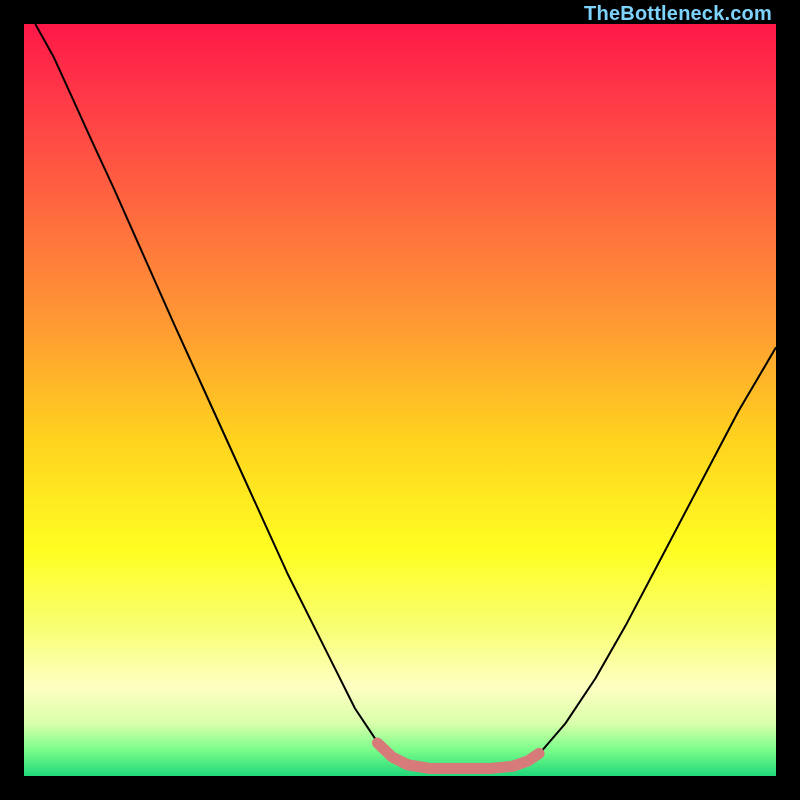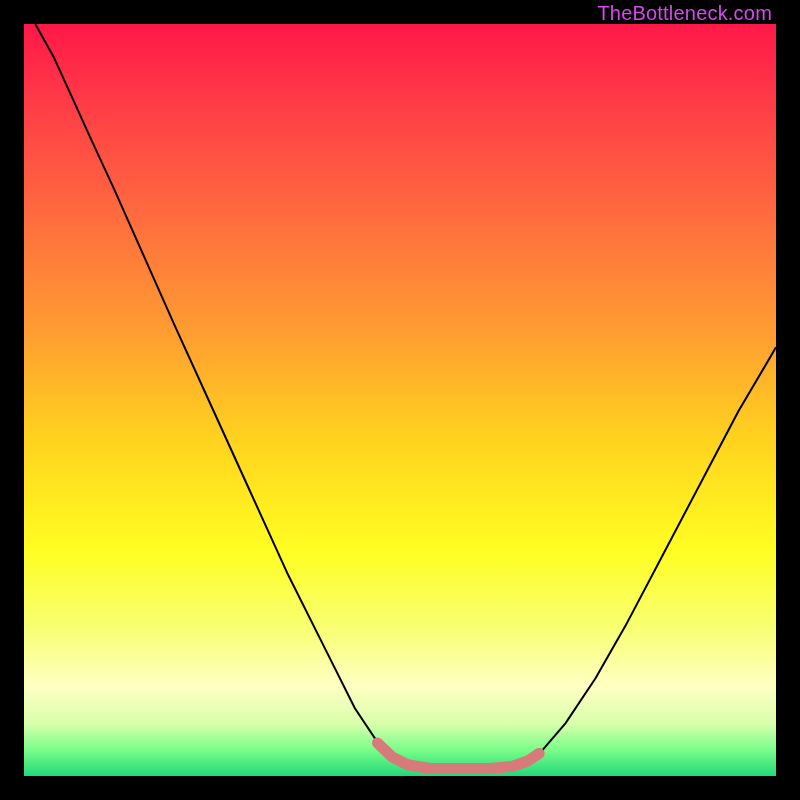--- a/index.html
+++ b/index.html
@@ -24,22 +24,22 @@
     left: 0;
     top: 0;
     width: 752px;
     height: 752px;
   }
   .watermark {
     position: absolute;
     top: 2px;
     right: 28px;
     font-size: 20px;
-    font-weight: 400;
-    color: #d946ef;
+    font-weight: 700;
+    color: #7dd3fc;
     letter-spacing: 0.2px;
   }
 </style>
 </head>
 <body>
 
 <div class="watermark">TheBottleneck.com</div>
 
 <div class="frame">
   <svg class="plot-area" viewBox="0 0 752 752" preserveAspectRatio="none">

